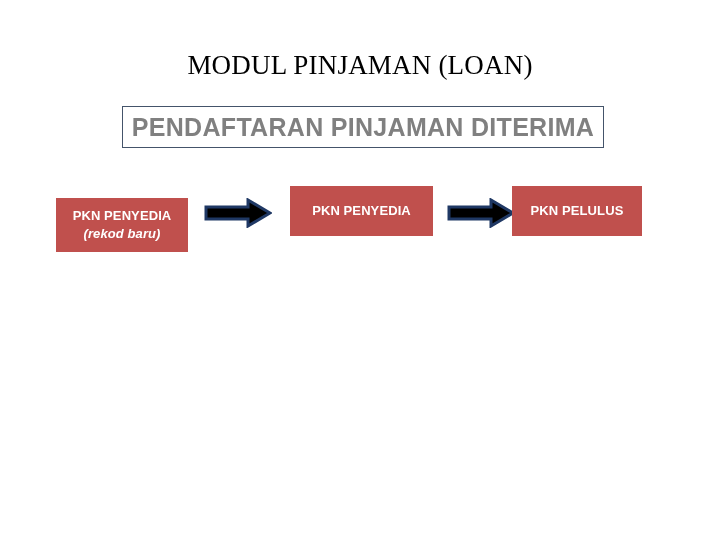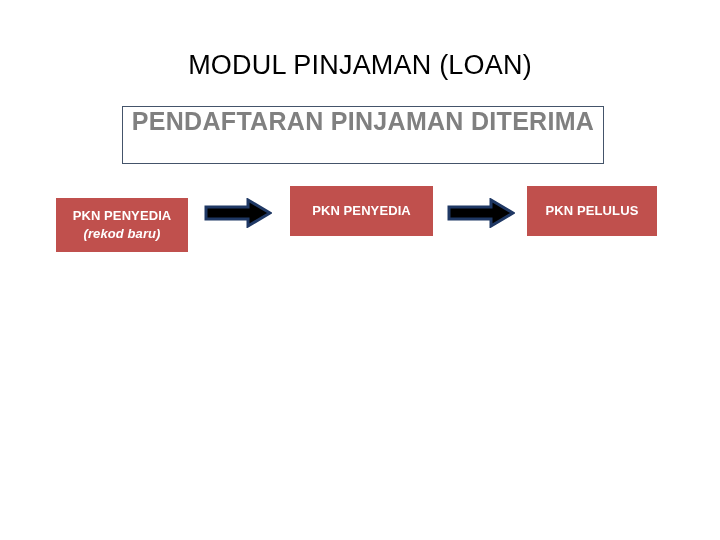--- a/index.html
+++ b/index.html
@@ -22,33 +22,35 @@
     left: 0;
     top: 48px;
     width: 720px;
     text-align: center;
     font-size: 27px;
     font-weight: 400;
     letter-spacing: 0.2px;
     color: #000000;
     line-height: 34px;
     white-space: nowrap;
+    font-family: Liberation Serif, serif;
   }
 
   
   .subtitle-box {
     position: absolute;
     left: 122px;
     top: 106px;
     width: 482px;
-    height: 58px;
+    height: 42px;
     box-sizing: border-box;
     border: 1px solid #44546A;
     background: #ffffff;
     display: flex;
+    align-items: center;
     justify-content: center;
   }
   .subtitle-text {
     font-size: 25px;
     font-weight: 700;
     color: #808080;
     letter-spacing: 0.3px;
     line-height: 28px;
     white-space: nowrap;
   }
@@ -74,21 +76,21 @@
     font-size: 13px;
     font-weight: 700;
     line-height: 18px;
     letter-spacing: 0.1px;
   }
   .node-line { display: block; white-space: nowrap; }
   .node-line.sub { font-weight: 700; font-style: italic; }
 
   #node-penyedia { left: 56px;  top: 198px; width: 132px; height: 54px; }
   #node-penyemak { left: 290px; top: 186px; width: 143px; height: 50px; }
-  #node-pelulus  { left: 527px; top: 186px; width: 130px; height: 50px; }
+  #node-pelulus  { left: 512px; top: 186px; width: 130px; height: 50px; }
 
   
   .arrow {
     position: absolute;
     overflow: visible;
   }
   #arrow-1 { left: 204px; top: 198px; width: 68px; height: 30px; }
   #arrow-2 { left: 447px; top: 198px; width: 68px; height: 30px; }
   .arrow svg { display: block; width: 100%; height: 100%; }
 </style>

